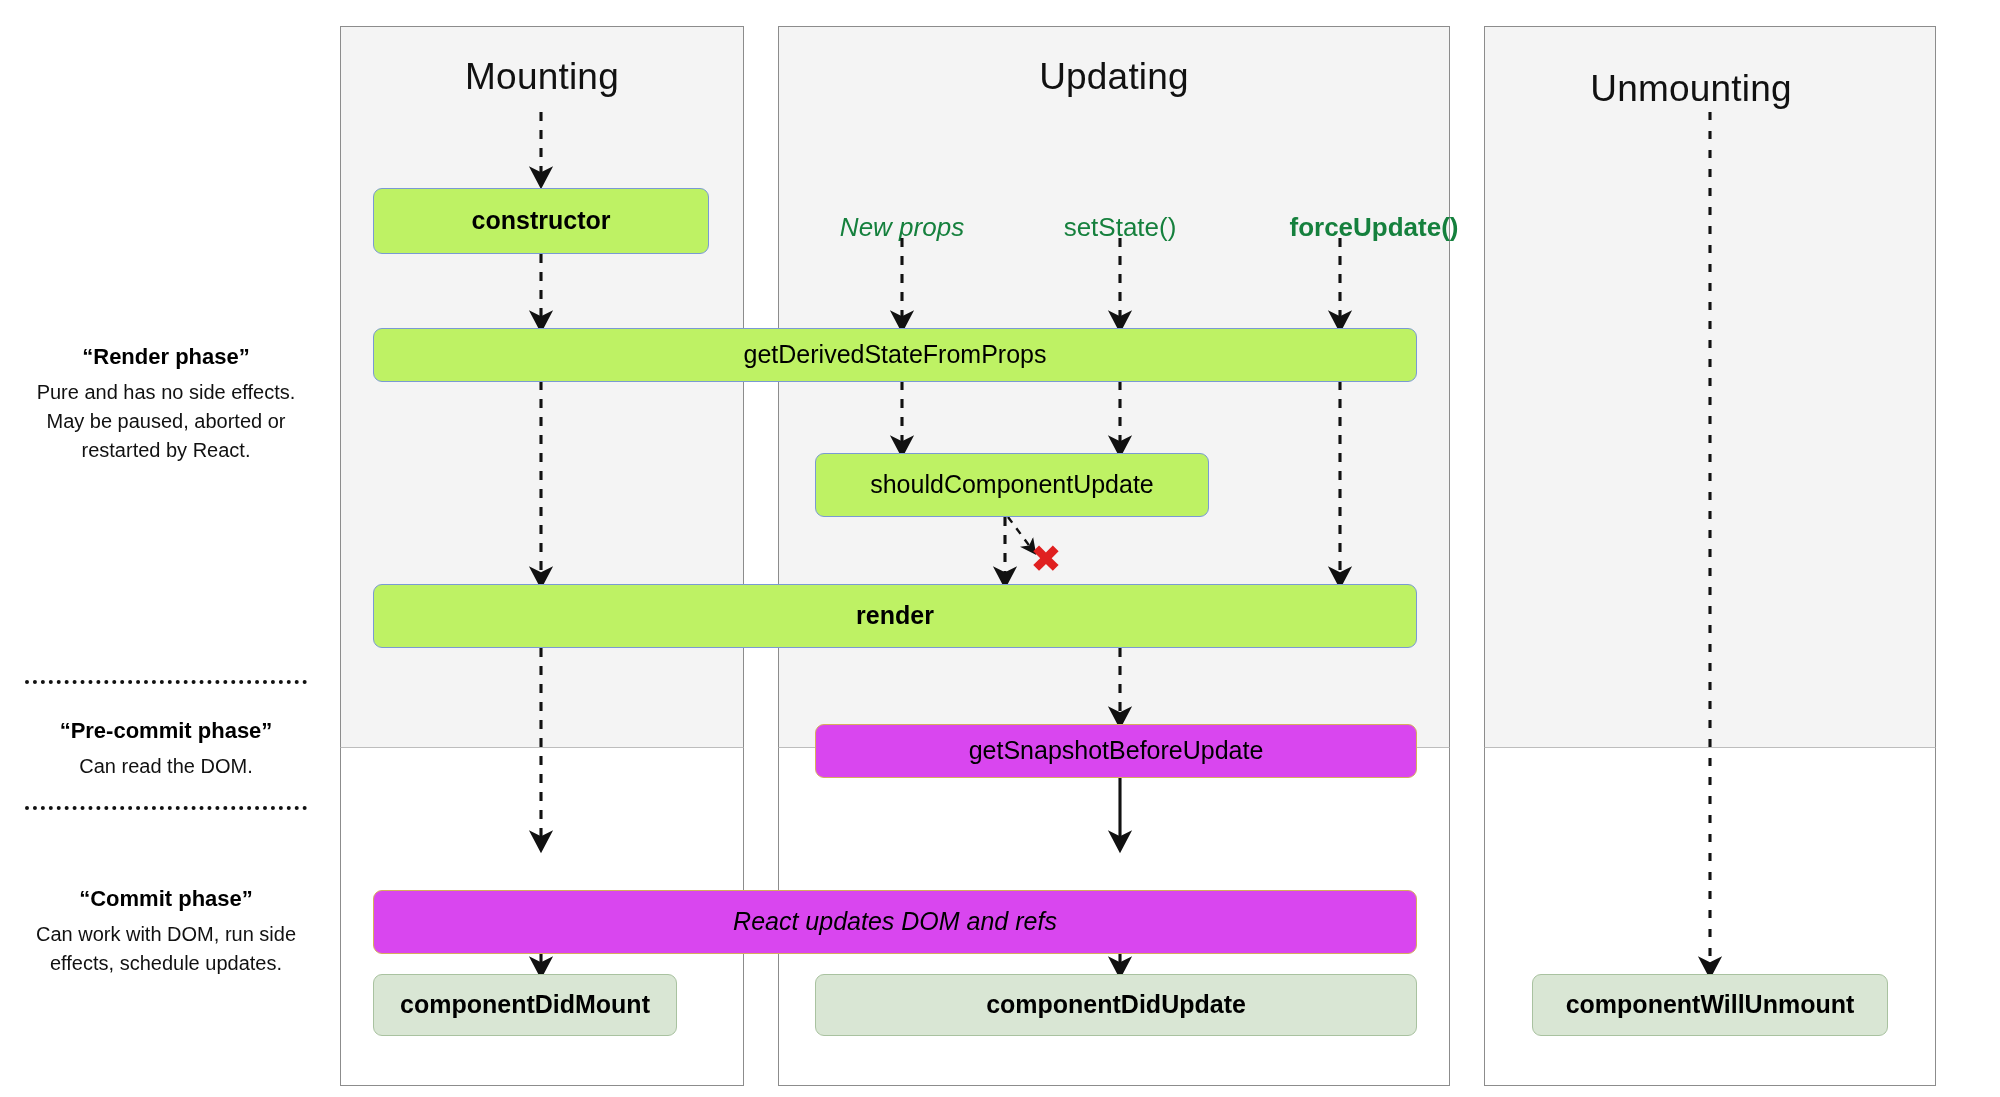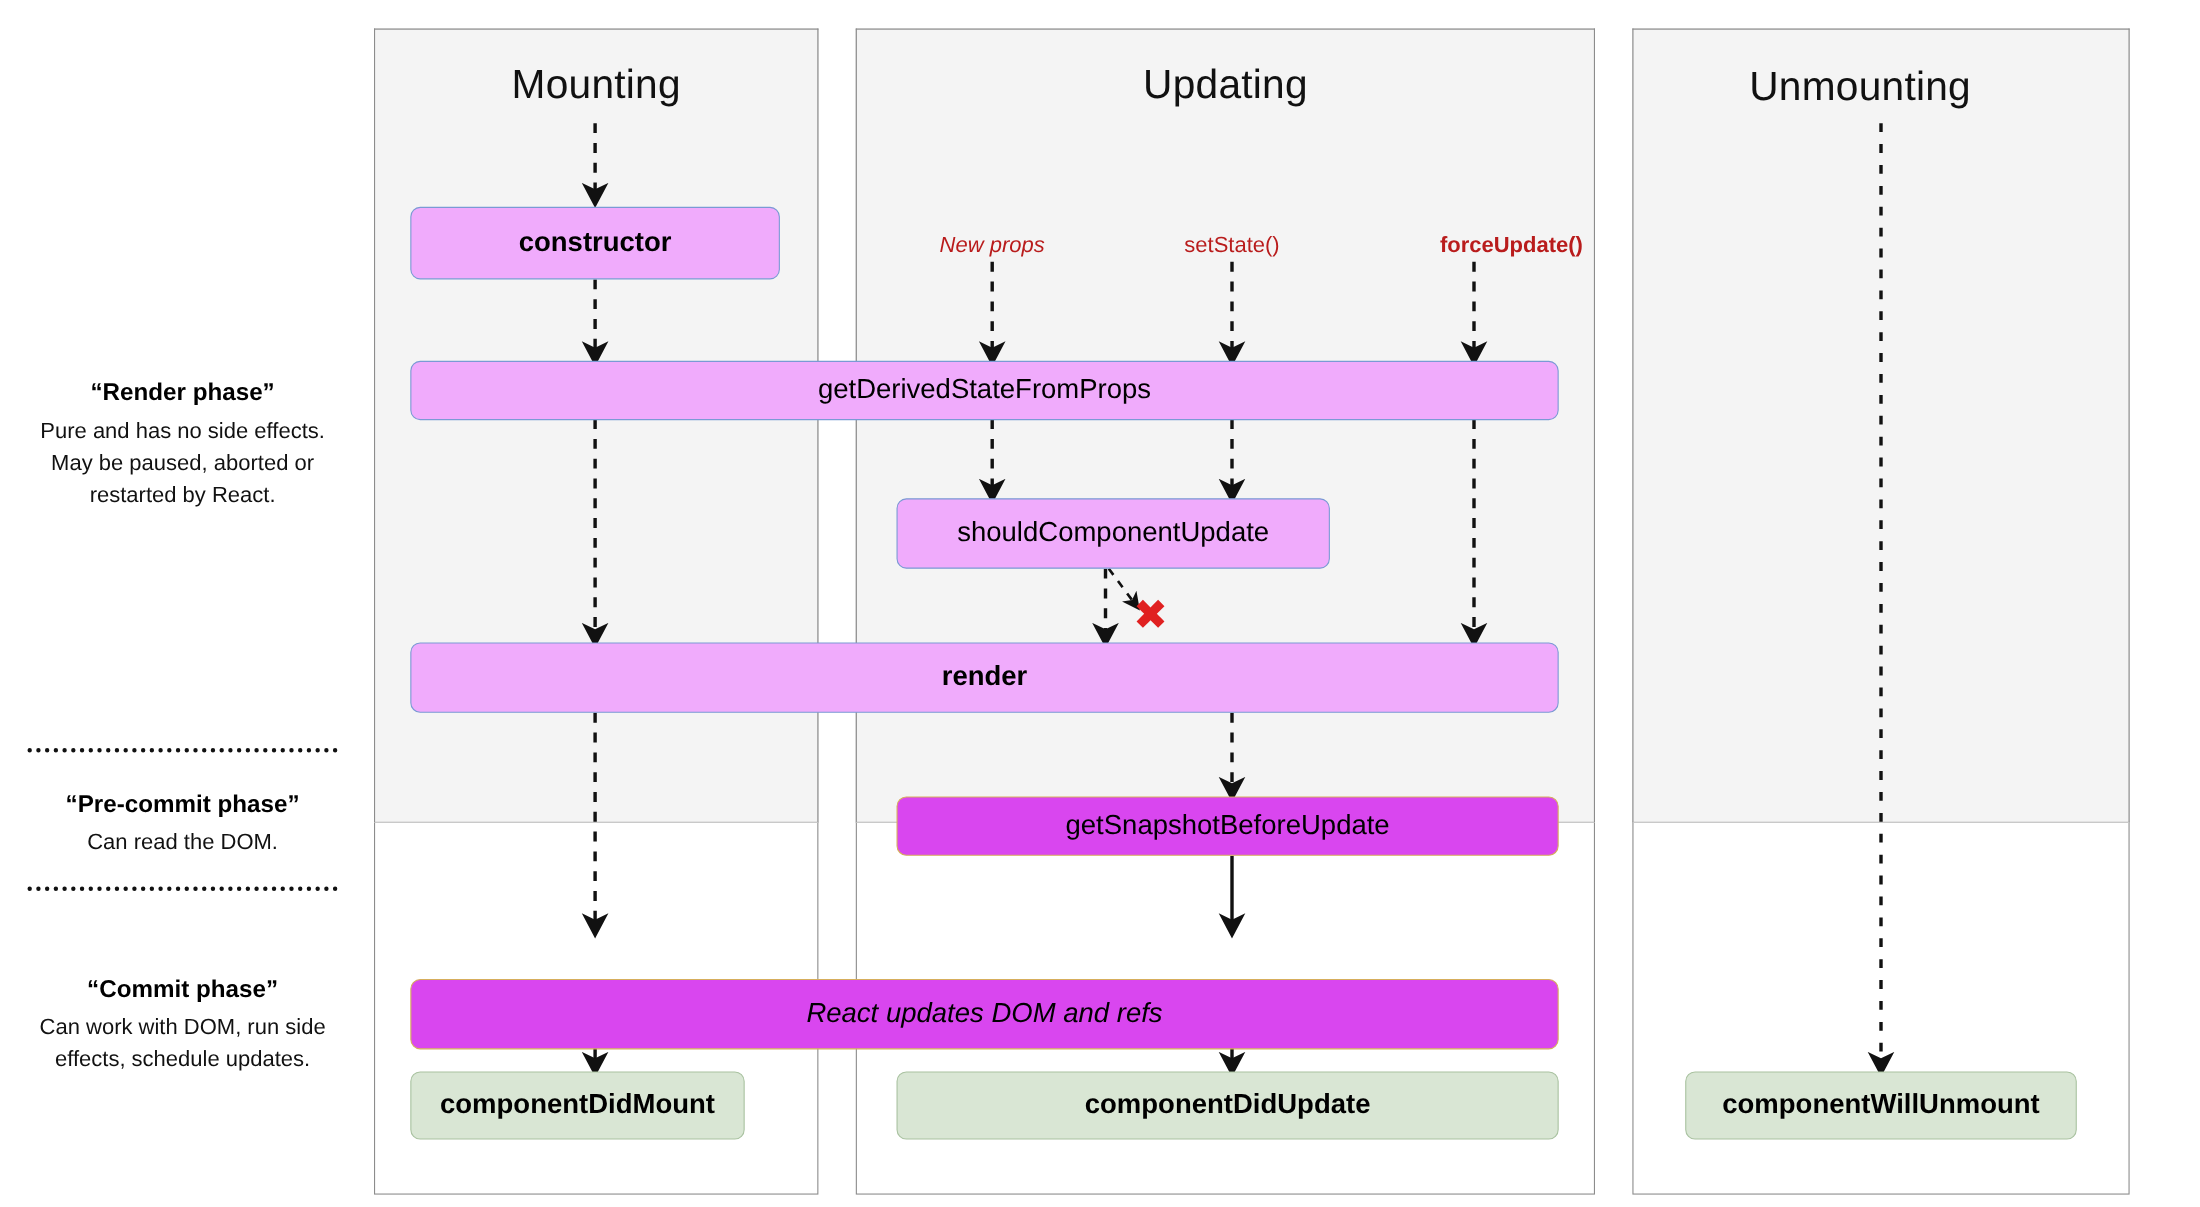--- a/index.html
+++ b/index.html
@@ -21,28 +21,28 @@
   
   .legend{position:absolute;text-align:center;}
   .legend-title{font-size:22px;font-weight:700;color:#000000;line-height:1.35;}
   .legend-body{font-size:20px;font-weight:400;color:#111;line-height:1.45;margin-top:6px;}
   .dotted-rule{position:absolute;border-top:4px dotted #111;height:0;}
 
   
   .box{position:absolute;box-sizing:border-box;border-radius:9px;
        display:flex;align-items:center;justify-content:center;
        font-size:25px;line-height:1.1;text-align:center;}
-  .box.blue  {background:#f0abfc;border:1.6px solid #7a9ad4;}
+  .box.blue  {background:#bef264;border:1.6px solid #7a9ad4;}
   .box.yellow{background:#d946ef;border:1.6px solid #d6ae5c;}
   .box.green {background:#d9e6d4;border:1.6px solid #a9c2a0;}
   .box.bold  {font-weight:700;}
   .box.italic{font-style:italic;margin-top:42px;}
 
   
-  .trigger{position:absolute;text-align:center;font-size:20px;color:#b91c1c;white-space:nowrap;}
+  .trigger{position:absolute;text-align:center;font-size:26px;color:#15803d;white-space:nowrap;}
   .trigger.italic{font-style:italic;}
 
   
   .wires{position:absolute;left:0;top:0;width:2000px;height:1097px;pointer-events:none;}
   .x-mark{position:absolute;color:#e02020;font-size:38px;font-weight:700;line-height:1;
           font-family:"DejaVu Sans",sans-serif;}
 </style>
 </head>
 <body>
 
@@ -52,21 +52,21 @@
   <div class="col-grey" style="left:340px;top:26px;width:404px;height:722px;"></div>
 
   <div class="col-frame" style="left:778px;top:26px;width:672px;height:1060px;"></div>
   <div class="col-grey" style="left:778px;top:26px;width:672px;height:722px;"></div>
 
   <div class="col-frame" style="left:1484px;top:26px;width:452px;height:1060px;"></div>
   <div class="col-grey" style="left:1484px;top:26px;width:452px;height:722px;"></div>
 
   <div class="col-title" style="left:340px;top:56px;width:404px;">Mounting</div>
   <div class="col-title" style="left:778px;top:56px;width:672px;">Updating</div>
-  <div class="col-title" style="left:1484px;top:58px;width:414px;">Unmounting</div>
+  <div class="col-title" style="left:1484px;top:68px;width:414px;">Unmounting</div>
 
   <div class="legend" style="left:20px;top:342px;width:292px;">
     <div class="legend-title">“Render phase”</div>
     <div class="legend-body">Pure and has no side effects. May be paused, aborted or restarted by React.</div>
   </div>
 
   <div class="dotted-rule" style="left:25px;top:680px;width:282px;"></div>
 
   <div class="legend" style="left:20px;top:716px;width:292px;">
     <div class="legend-title">“Pre-commit phase”</div>

